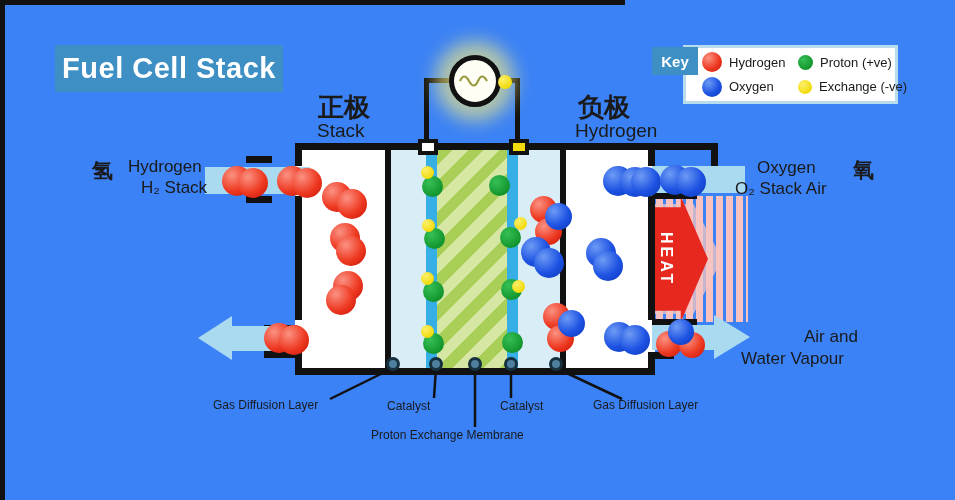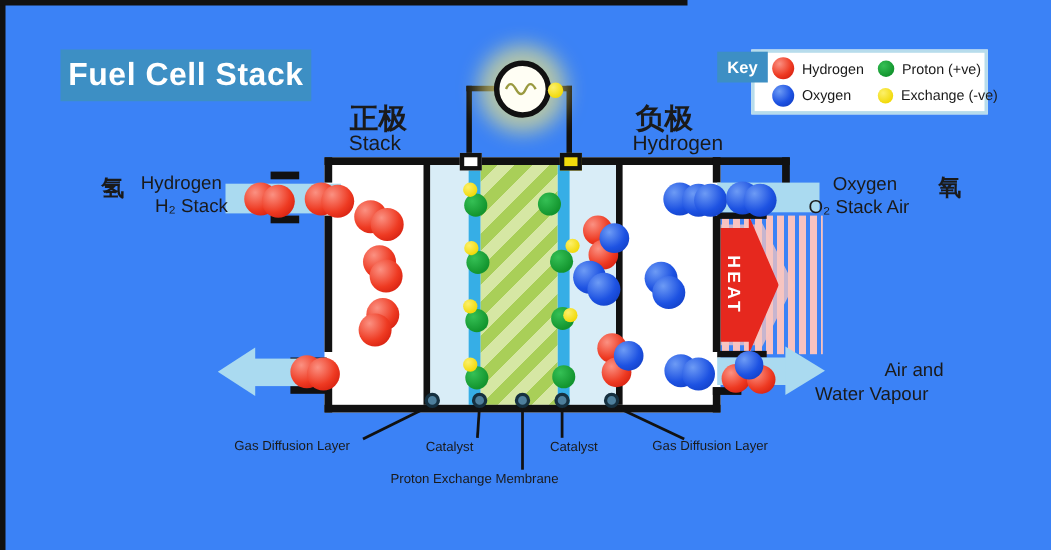--- a/index.html
+++ b/index.html
@@ -179,21 +179,21 @@
   <div class="abs txt flow-lab" style="left:757px;top:158px;">Oxygen</div>
   <div class="abs txt flow-lab" style="left:735px;top:179px;">O₂ Stack Air</div>
   <div class="abs txt zh-med" style="left:853px;top:156px;">氧</div>
   <div class="abs txt flow-lab" style="left:804px;top:327px;">Air and</div>
   <div class="abs txt flow-lab" style="left:741px;top:349px;">Water Vapour</div>
 
   <div class="abs txt bot-lab" style="left:213px;top:398px;">Gas Diffusion Layer</div>
   <div class="abs txt bot-lab" style="left:387px;top:399px;">Catalyst</div>
   <div class="abs txt bot-lab" style="left:500px;top:399px;">Catalyst</div>
   <div class="abs txt bot-lab" style="left:593px;top:398px;">Gas Diffusion Layer</div>
-  <div class="abs txt bot-lab" style="left:355px;top:428px;">Proton Exchange Membrane</div>
+  <div class="abs txt bot-lab" style="left:371px;top:428px;">Proton Exchange Membrane</div>
 
 <div class="atom red" style="left: 222px; top: 166px; height: 30px; width: 30px;"></div>
     <div class="atom red" style="left: 238px; top: 168px; height: 30px; width: 30px;"></div>
     <div class="atom red" style="left: 277px; top: 166px; height: 30px; width: 30px;"></div>
     <div class="atom red" style="left: 292px; top: 168px; height: 30px; width: 30px;"></div>
     <div class="atom red" style="left: 322px; top: 182px; height: 30px; width: 30px;"></div>
     <div class="atom red" style="left: 337px; top: 189px; height: 30px; width: 30px;"></div>
     <div class="atom red" style="left: 330px; top: 223px; height: 30px; width: 30px;"></div>
     <div class="atom red" style="left: 336px; top: 236px; height: 30px; width: 30px;"></div>
     <div class="atom red" style="left: 333px; top: 271px; height: 30px; width: 30px;"></div>

